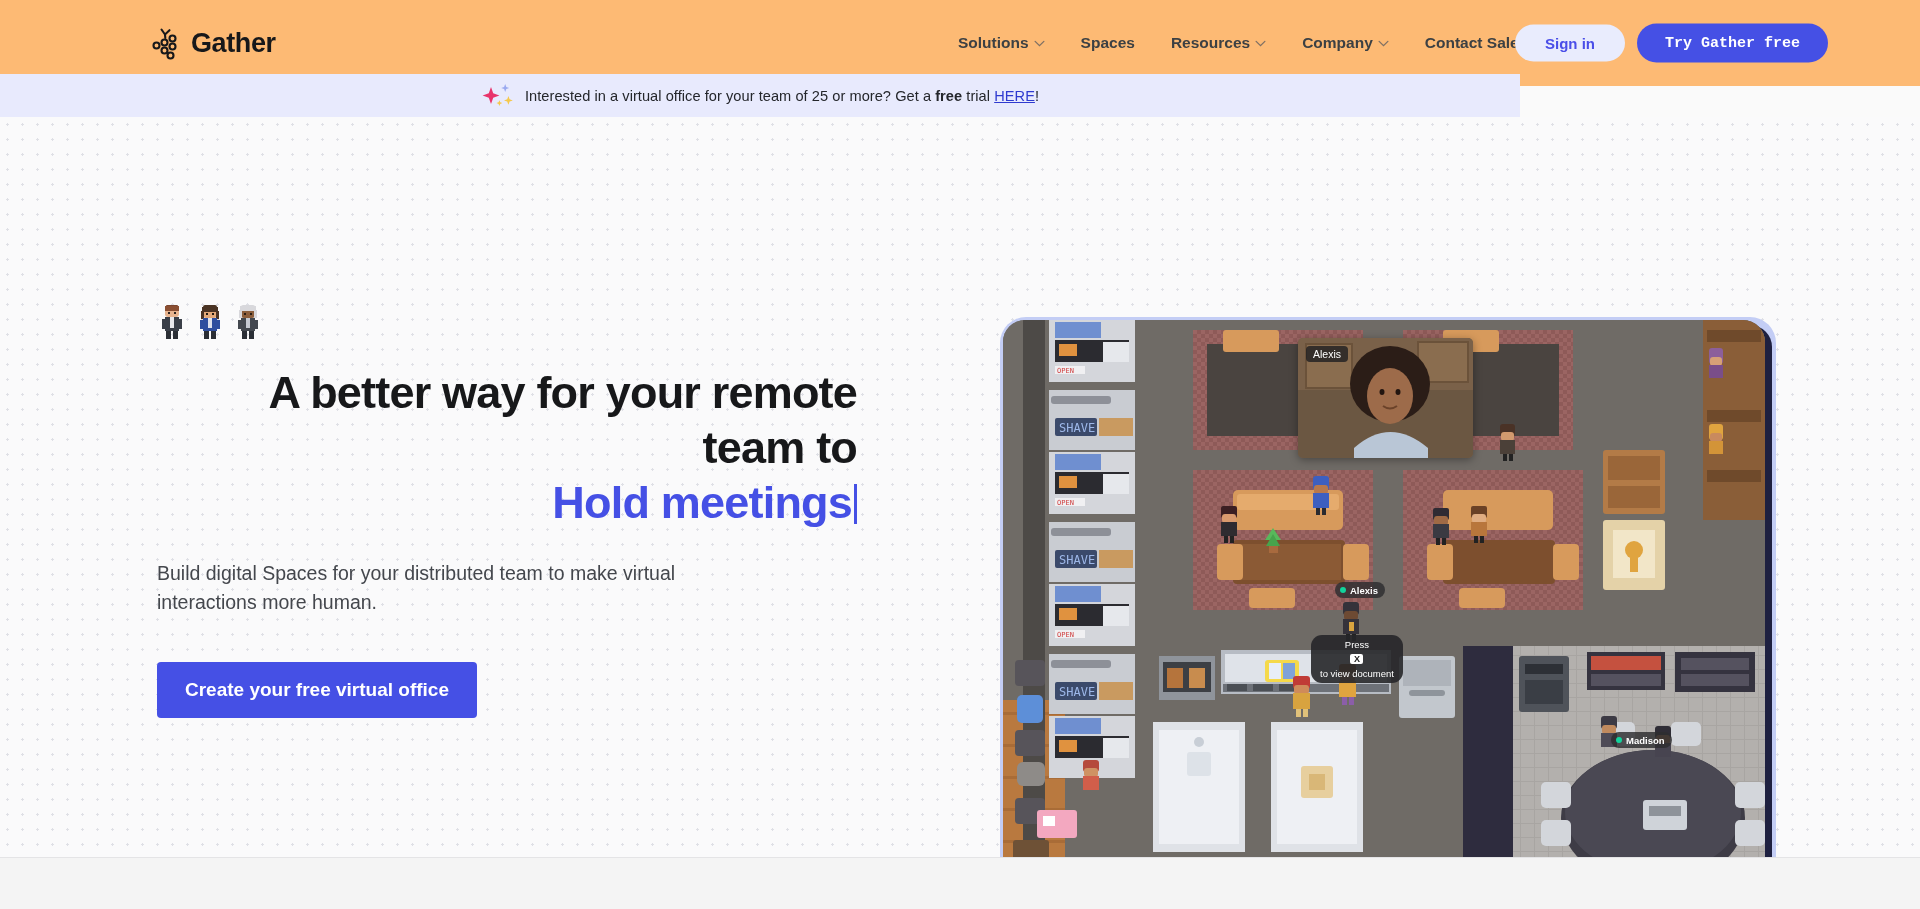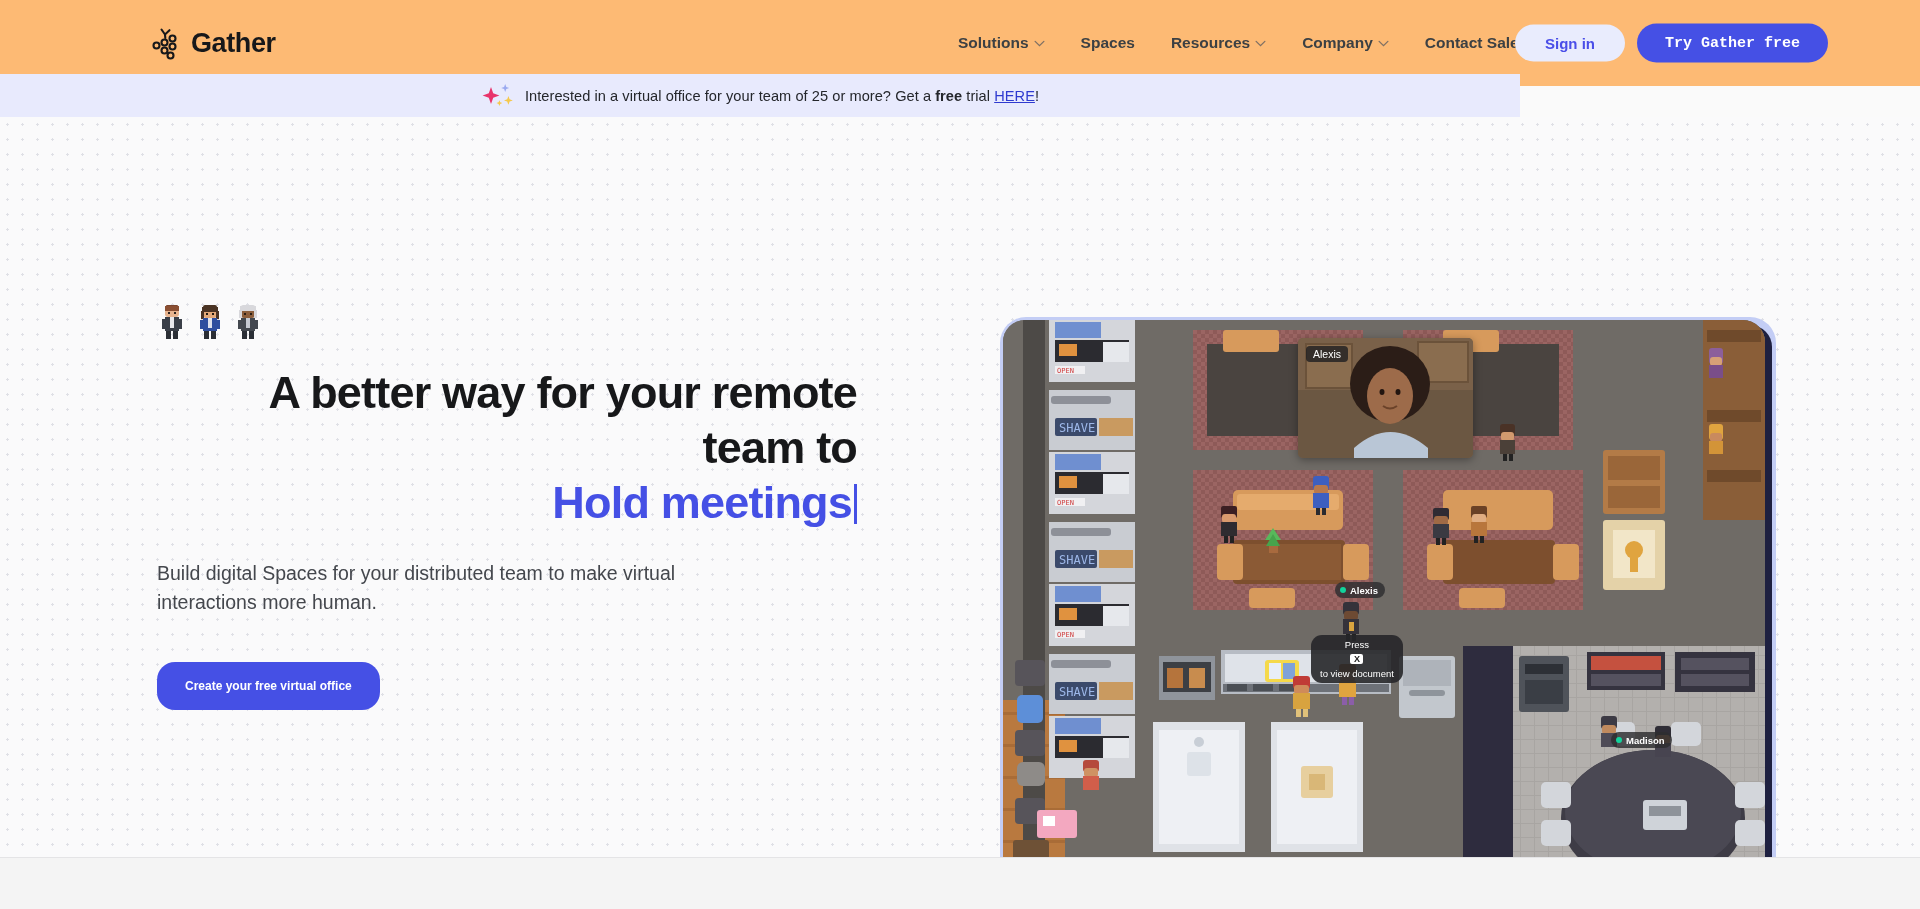--- a/index.html
+++ b/index.html
@@ -95,22 +95,22 @@
     background: #4550e5; vertical-align: -6px; margin-left: 2px;
   }
   .subhead {
     margin-top: 28px;
     font-size: 19.5px; color: #44474d; line-height: 1.52;
     max-width: 580px;
   }
   .btn-cta {
     margin-top: 44px;
     background: #4550e5; color: #fff;
-    font-size: 12px; font-weight: bold;
-    padding: 17px 28px; border: none; border-radius: 18px;
+    font-size: 19px; font-weight: bold;
+    padding: 17px 28px; border: none; border-radius: 4px;
     cursor: pointer; font-family: "Liberation Sans", sans-serif;
   }
 
   
   .map-frame {
     position: absolute; left: 1000px; top: 200px;
     width: 776px; height: 612px;
     background: #c3cdf5;
     border-radius: 26px;
     padding: 4px 10px 10px 4px;

